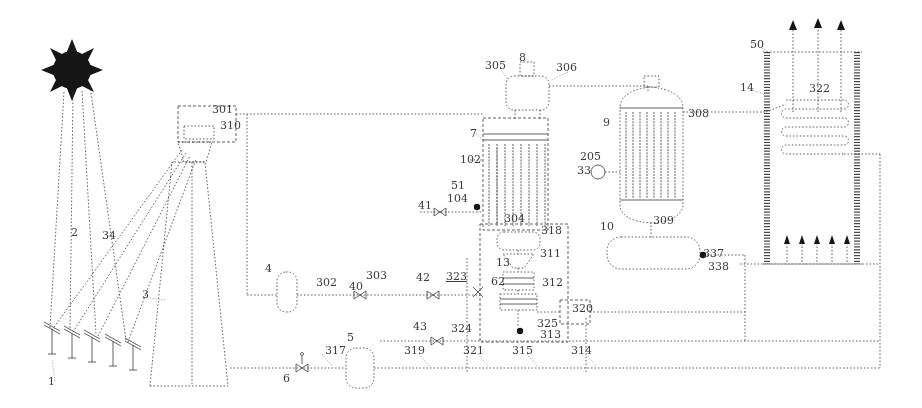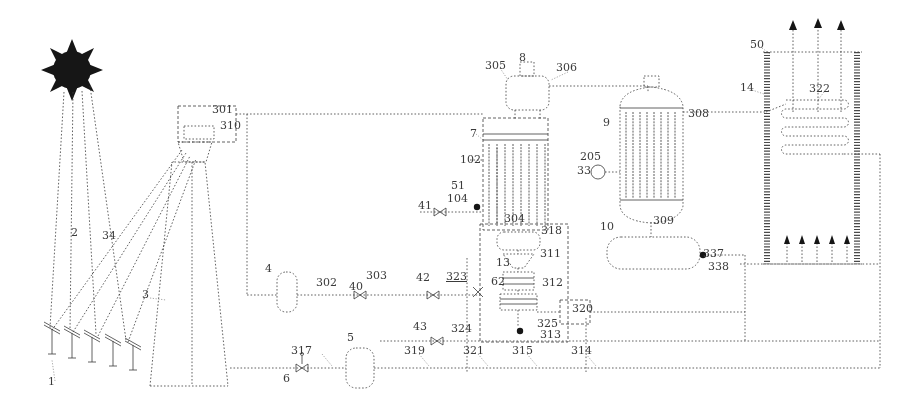--- a/index.html
+++ b/index.html
@@ -284,21 +284,21 @@
       <span class="lbl" style="left: 496px; top: 245px; margin-top: 14px;">13</span>
       <span class="lbl" style="left: 541px; top: 227px;">318</span>
       <span class="lbl" style="left: 540px; top: 250px;">311</span>
       <span class="lbl" style="left: 491px; top: 278px;">62</span>
       <span class="lbl" style="left: 542px; top: 279px;">312</span>
       <span class="lbl" style="left: 572px; top: 305px;">320</span>
       <span class="lbl" style="left: 537px; top: 320px;">325</span>
       <span class="lbl" style="left: 540px; top: 331px;">313</span>
       <span class="lbl" style="left: 413px; top: 323px;">43</span>
       <span class="lbl" style="left: 451px; top: 325px;">324</span>
-      <span class="lbl" style="left: 291px; top: 347px;">317</span>
+      <span class="lbl" style="left: 325px; top: 347px;">317</span>
       <span class="lbl" style="left: 347px; top: 334px;">5</span>
       <span class="lbl" style="left: 283px; top: 375px;">6</span>
       <span class="lbl" style="left: 404px; top: 347px;">319</span>
       <span class="lbl" style="left: 463px; top: 347px;">321</span>
       <span class="lbl" style="left: 512px; top: 347px;">315</span>
       <span class="lbl" style="left: 571px; top: 347px;">314</span>
       <span class="lbl" style="left: 603px; top: 119px;">9</span>
       <span class="lbl" style="left: 580px; top: 153px;">205</span>
       <span class="lbl" style="left: 577px; top: 167px;">33</span>
       <span class="lbl" style="left: 688px; top: 110px;">308</span>

